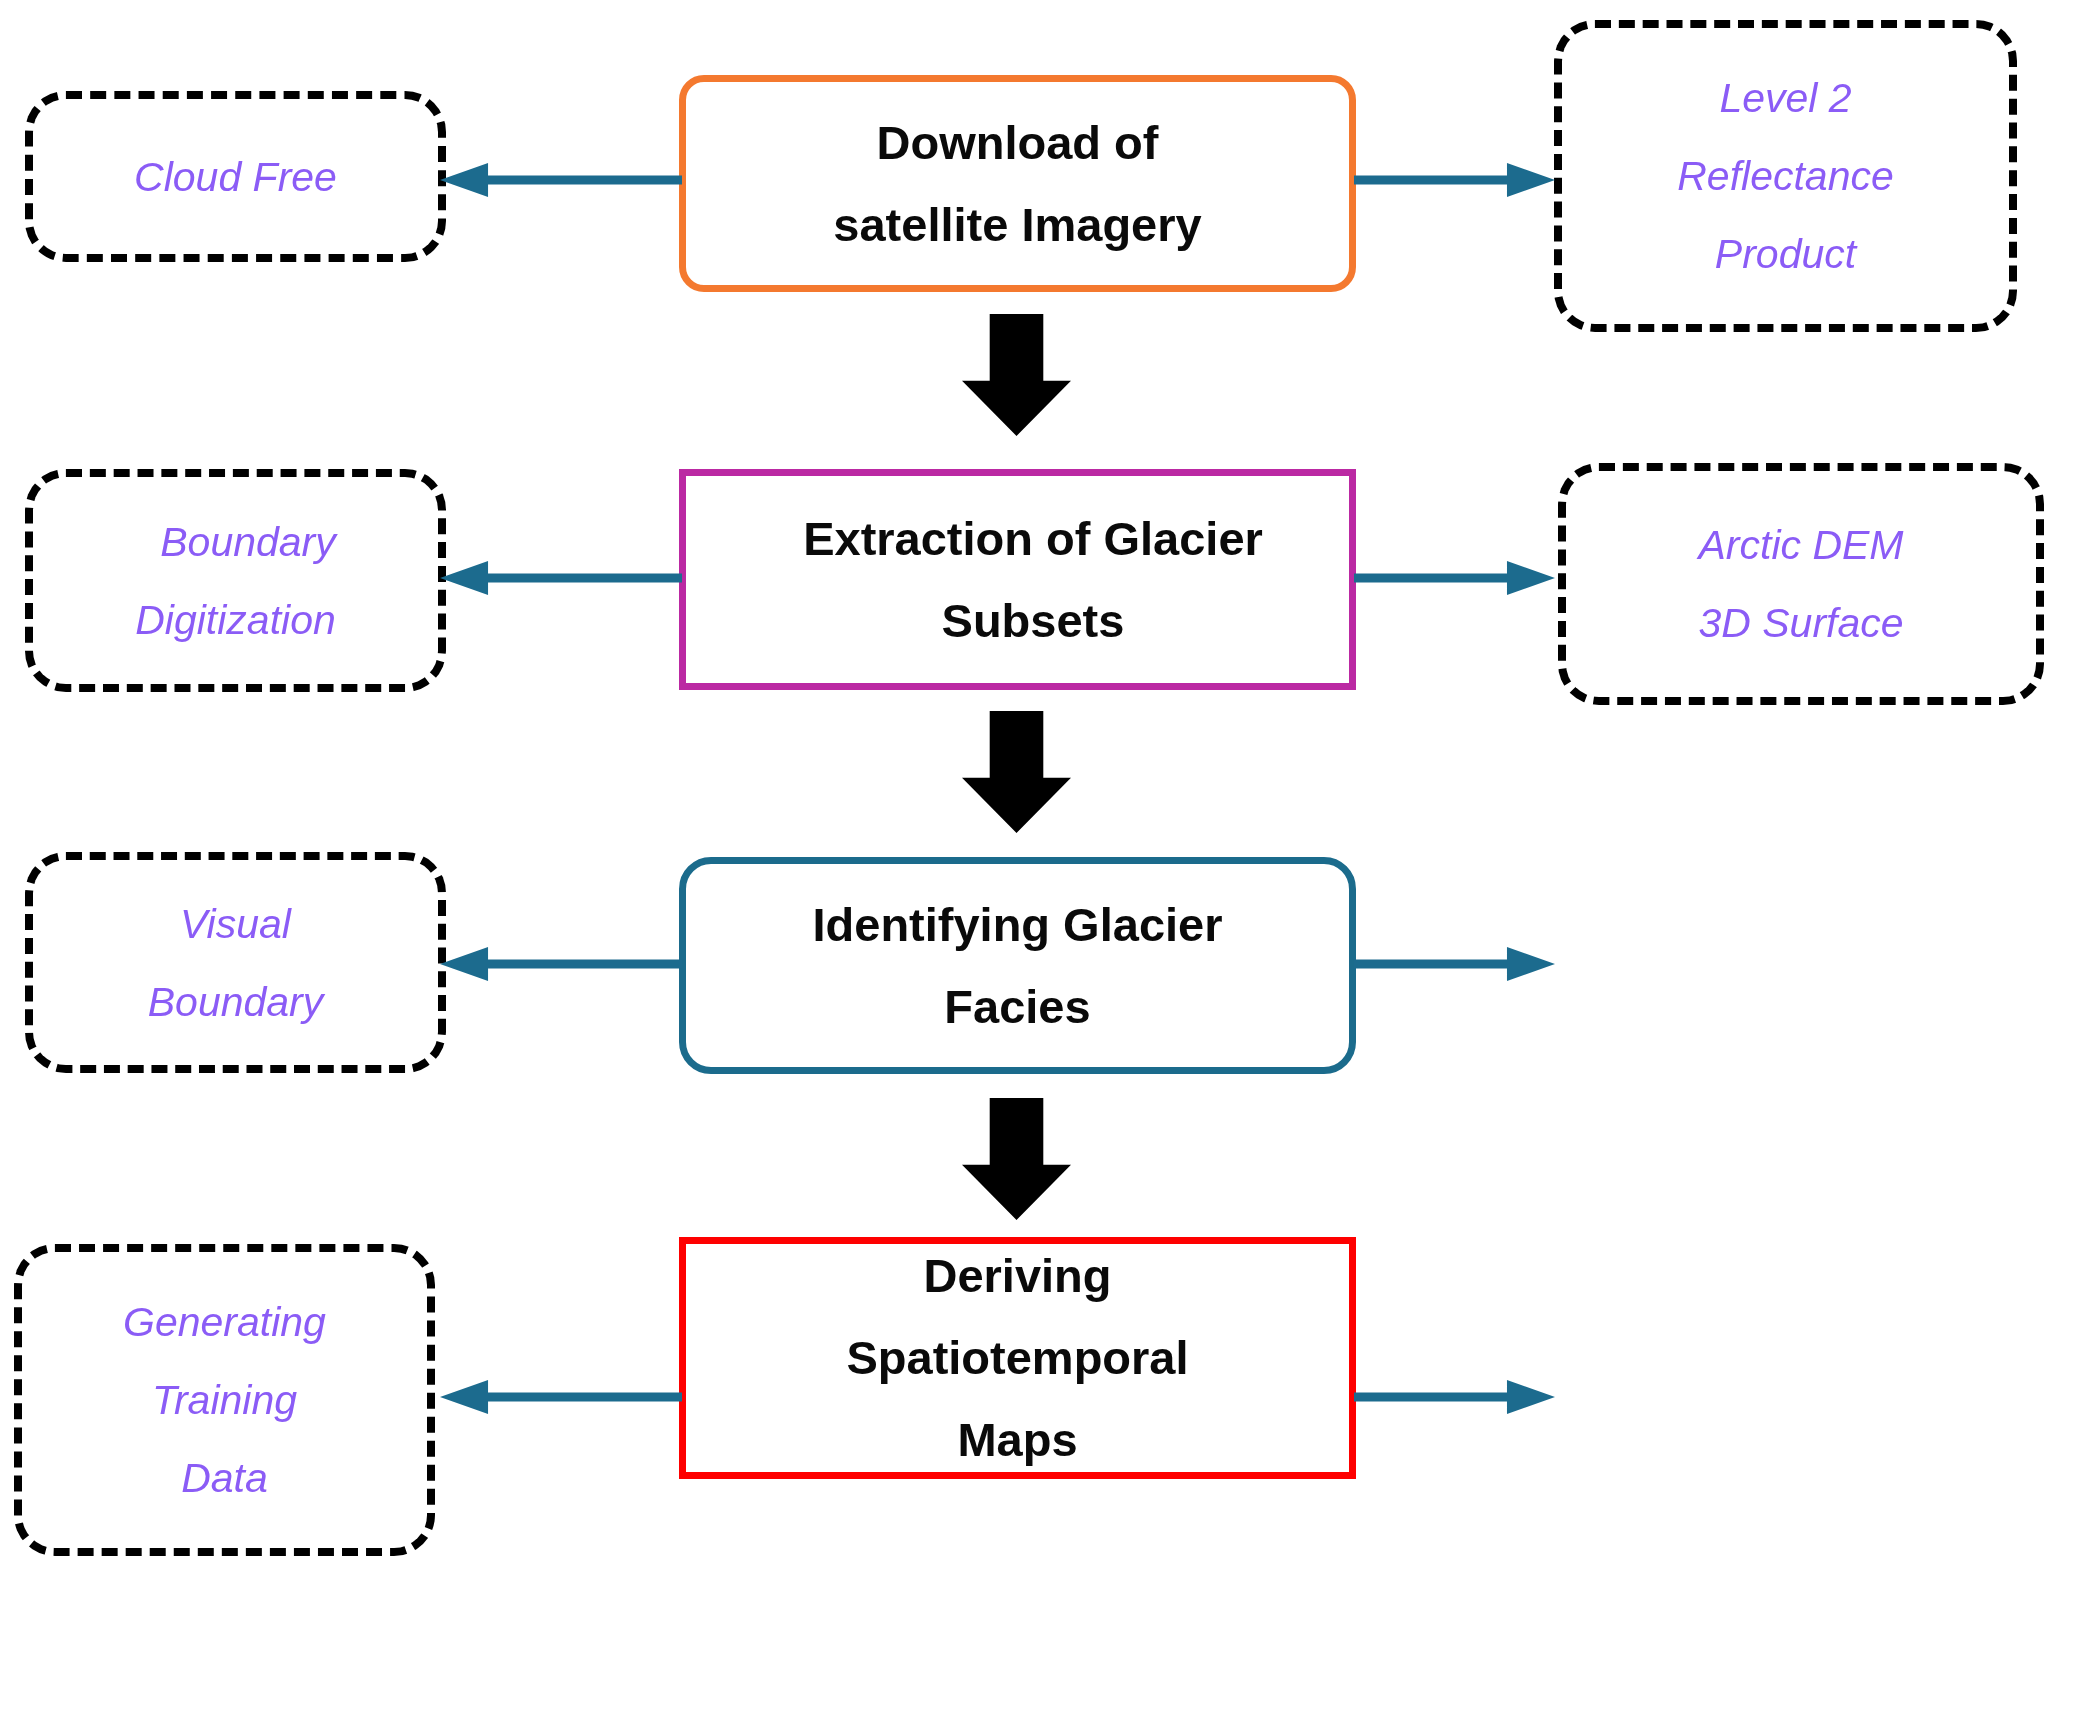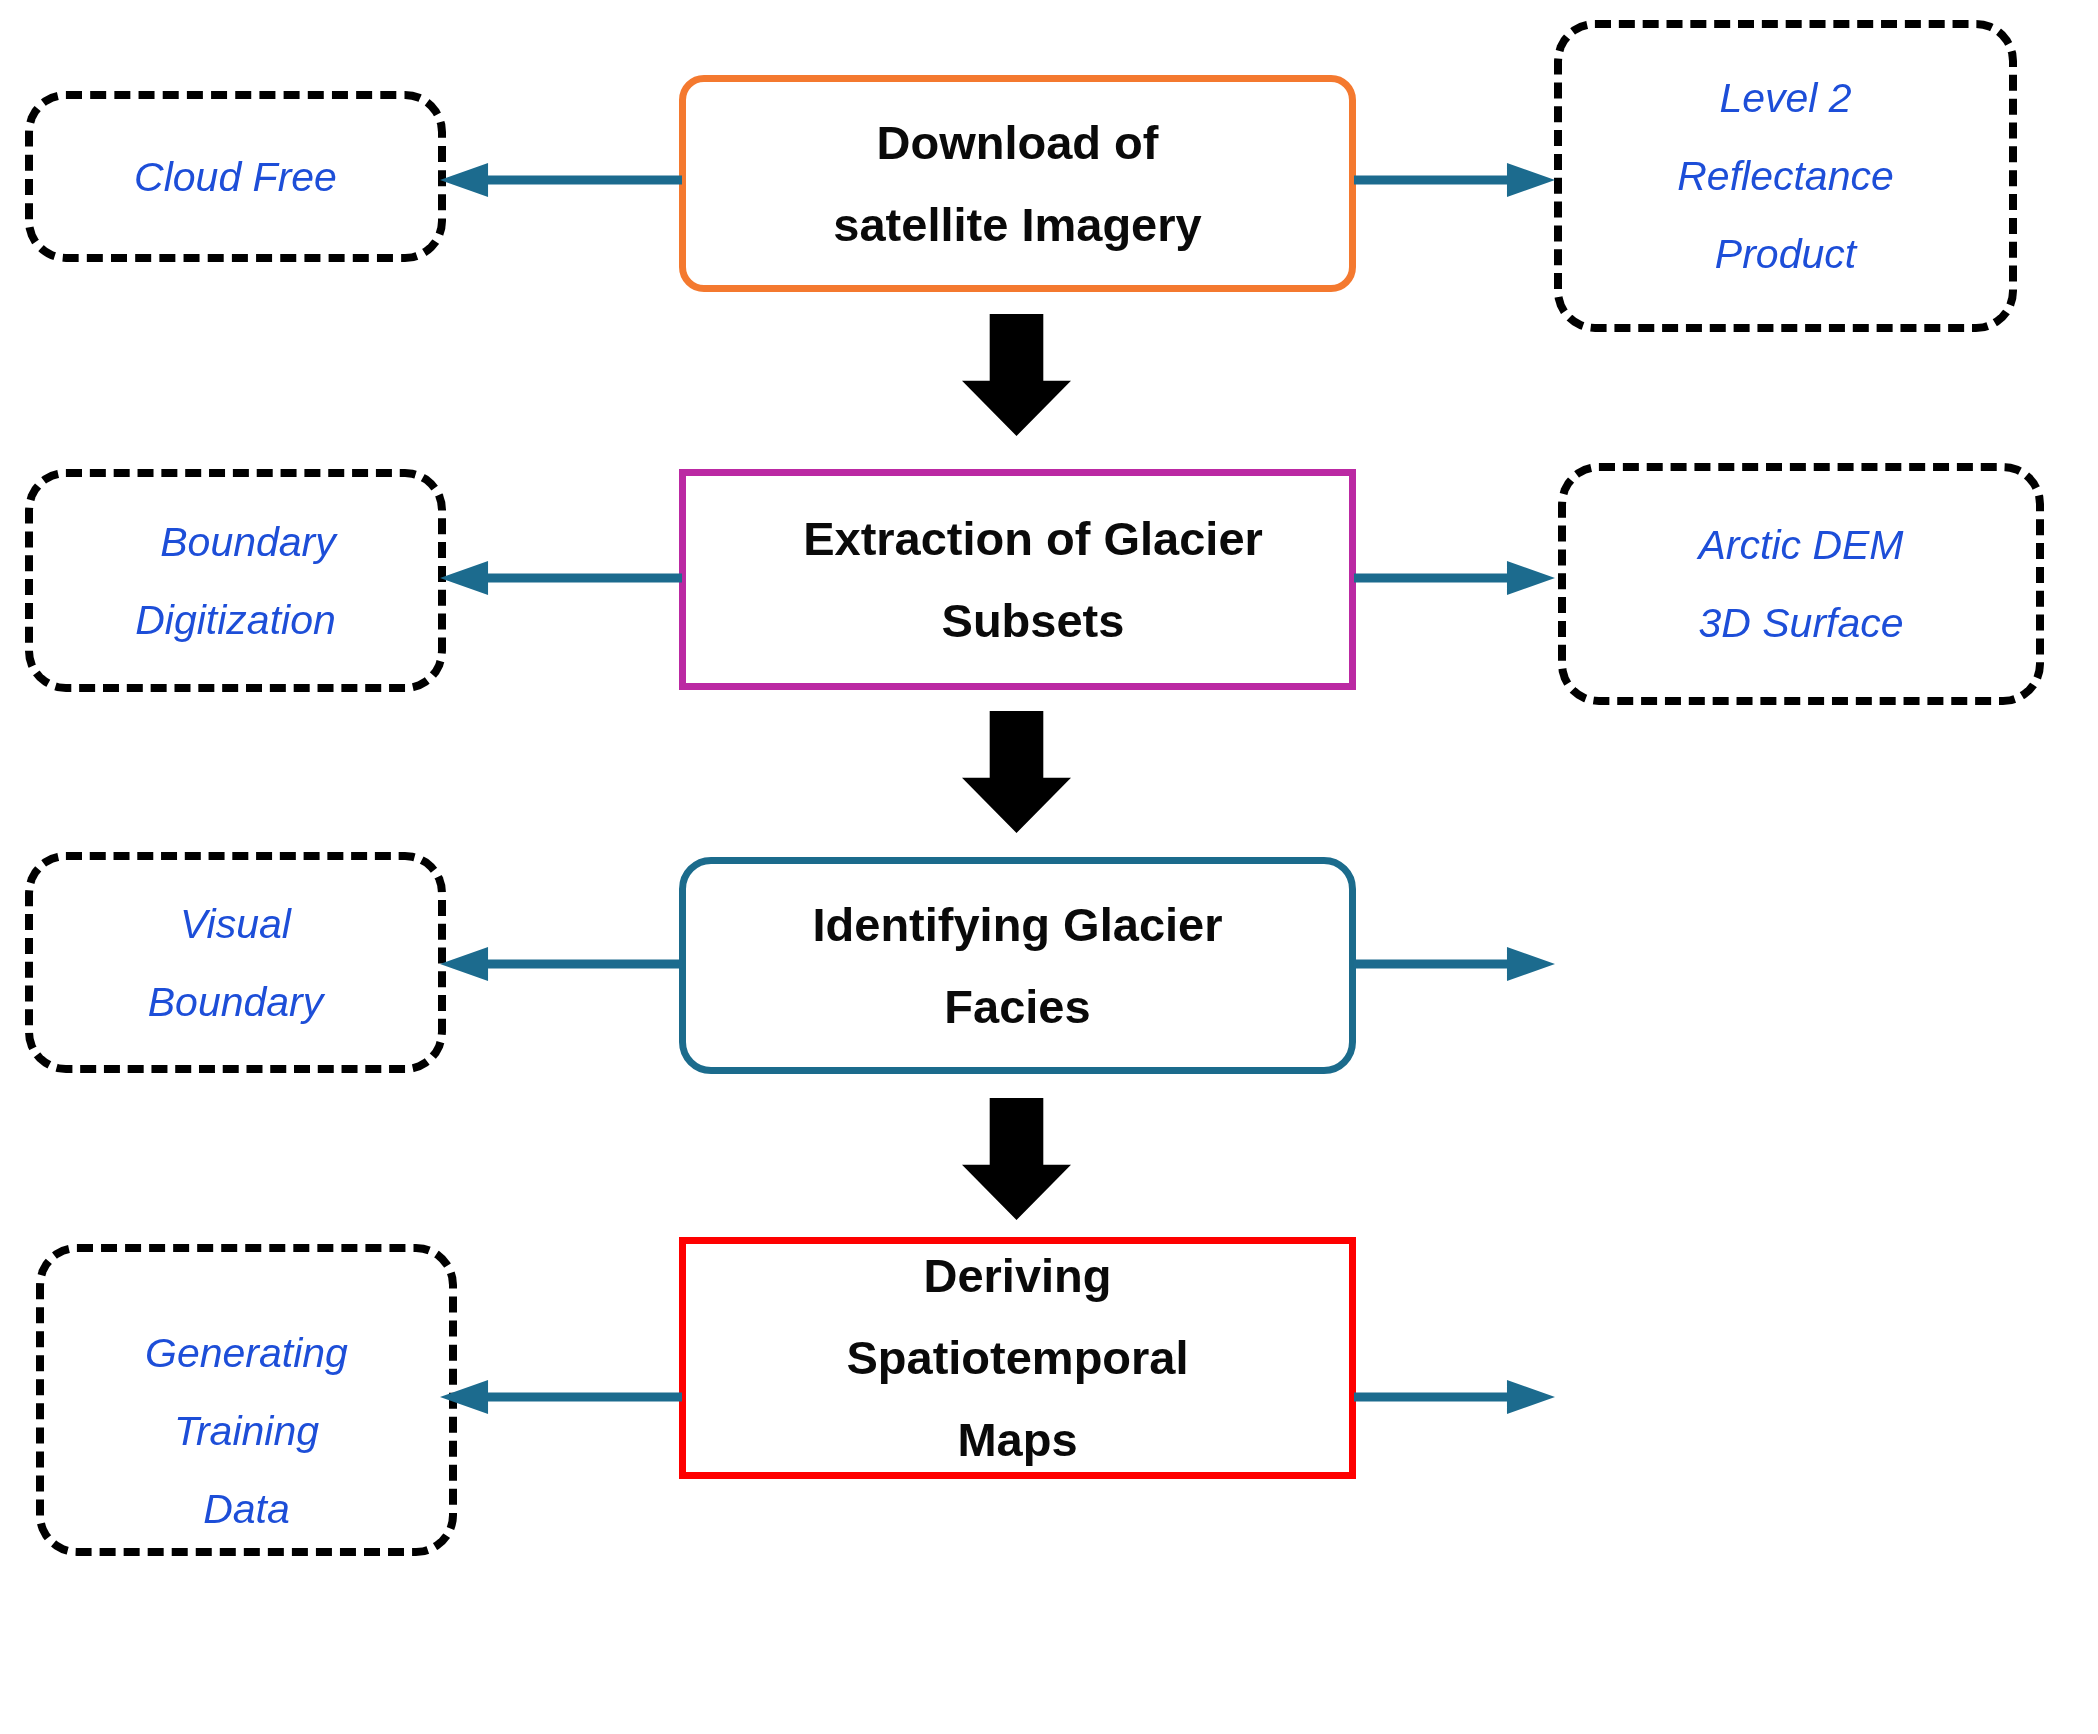--- a/index.html
+++ b/index.html
@@ -23,21 +23,21 @@
     text-align: center;
     box-sizing: border-box;
     background: #ffffff;
   }
   .note {
     border: 8px dashed #000000;
     border-radius: 41px;
     font-style: italic;
     font-size: 41px;
     line-height: 78px;
-    color: #1d4ed8;
+    color: #8b5cf6;
   }
   .process {
     border: 7.1px solid #000000;
     font-weight: bold;
     font-size: 47px;
     line-height: 82px;
     color: #0a0a0a;
   }
   .label {
     white-space: pre-line;
@@ -145,21 +145,21 @@
       <polygon points="226,20 172,1 172,15 0,15 0,25 172,25 172,39"></polygon>
     </svg>
   </div>
 
   <div class="arrow" style="left: 962px; top: 1098px; width: 109px; height: 122px; fill: rgb(0, 0, 0);">
     <svg viewBox="0 0 122 137" preserveAspectRatio="none">
       <polygon points="31,0 91,0 91,75 122,75 61,137 0,75 31,75"></polygon>
     </svg>
   </div>
 
-  <div class="box note" style="left:36px; top:1244px; width:421px; height:312px;align-items:flex-end;">
+  <div class="box note" style="left:14px; top:1244px; width:421px; height:312px;">
     <div class="label">Generating
 Training
 Data</div>
   </div>
 
   <div class="box process" style="left: 679px; top: 1237px; width: 677px; height: 242px; border-color: rgb(254, 0, 0);">
     <div class="label">Deriving
 Spatiotemporal
 Maps</div>
   </div>

